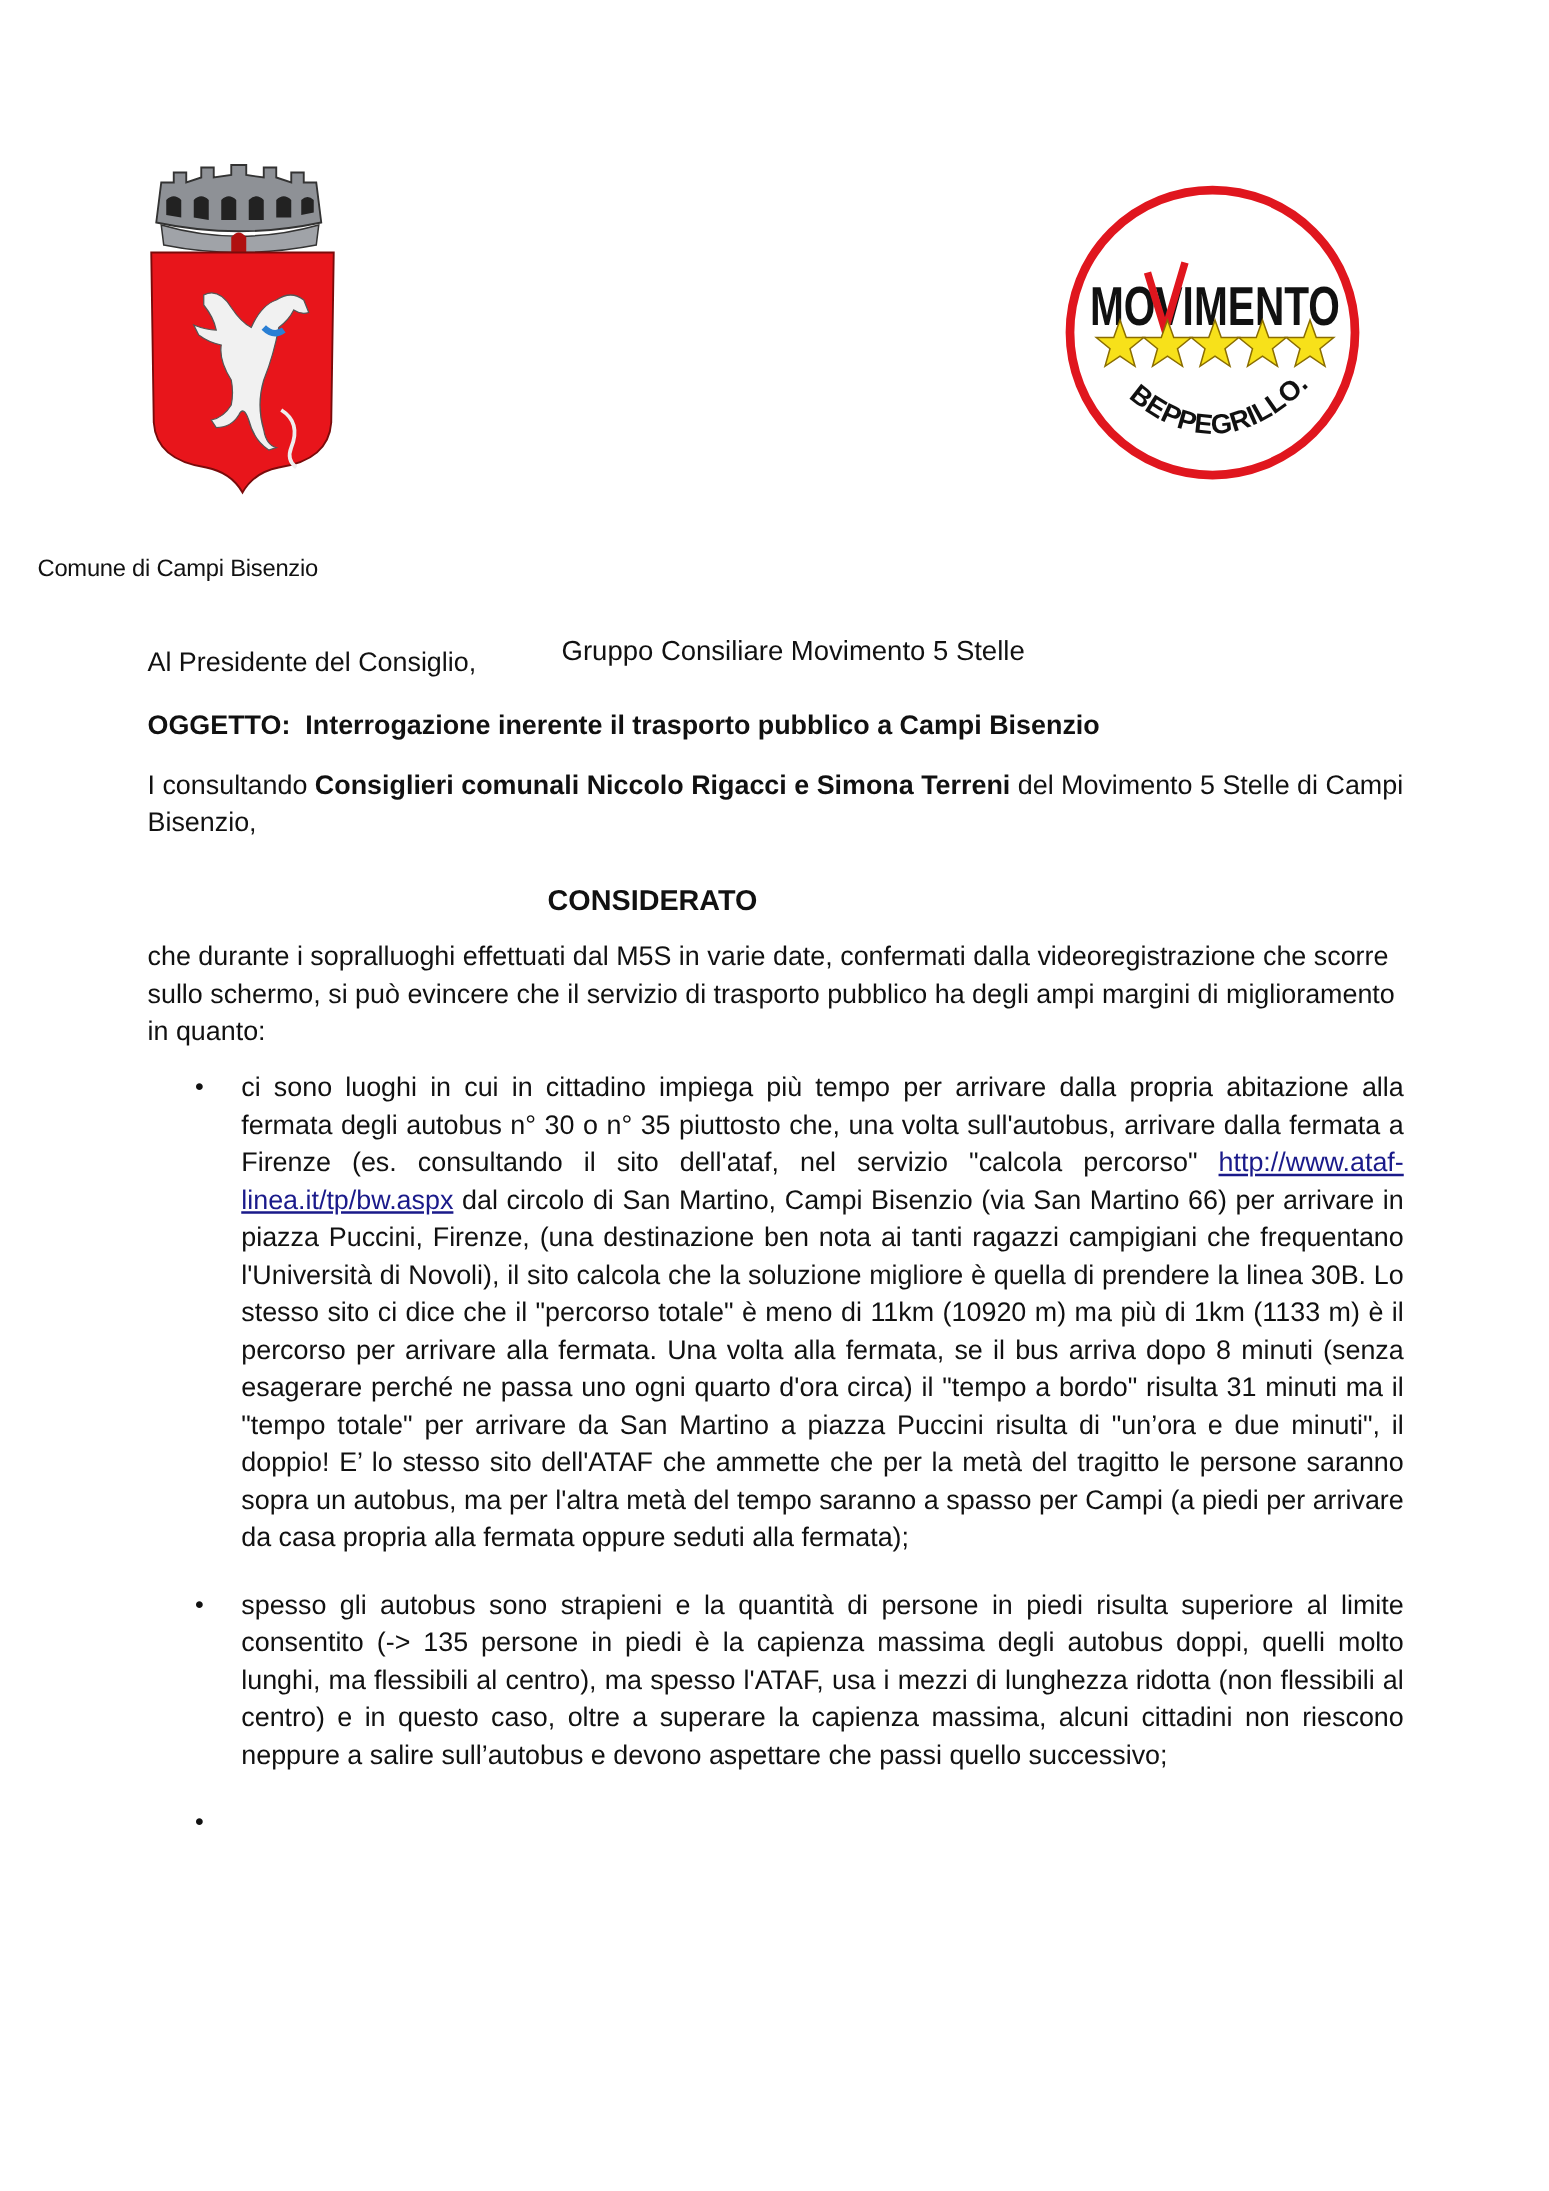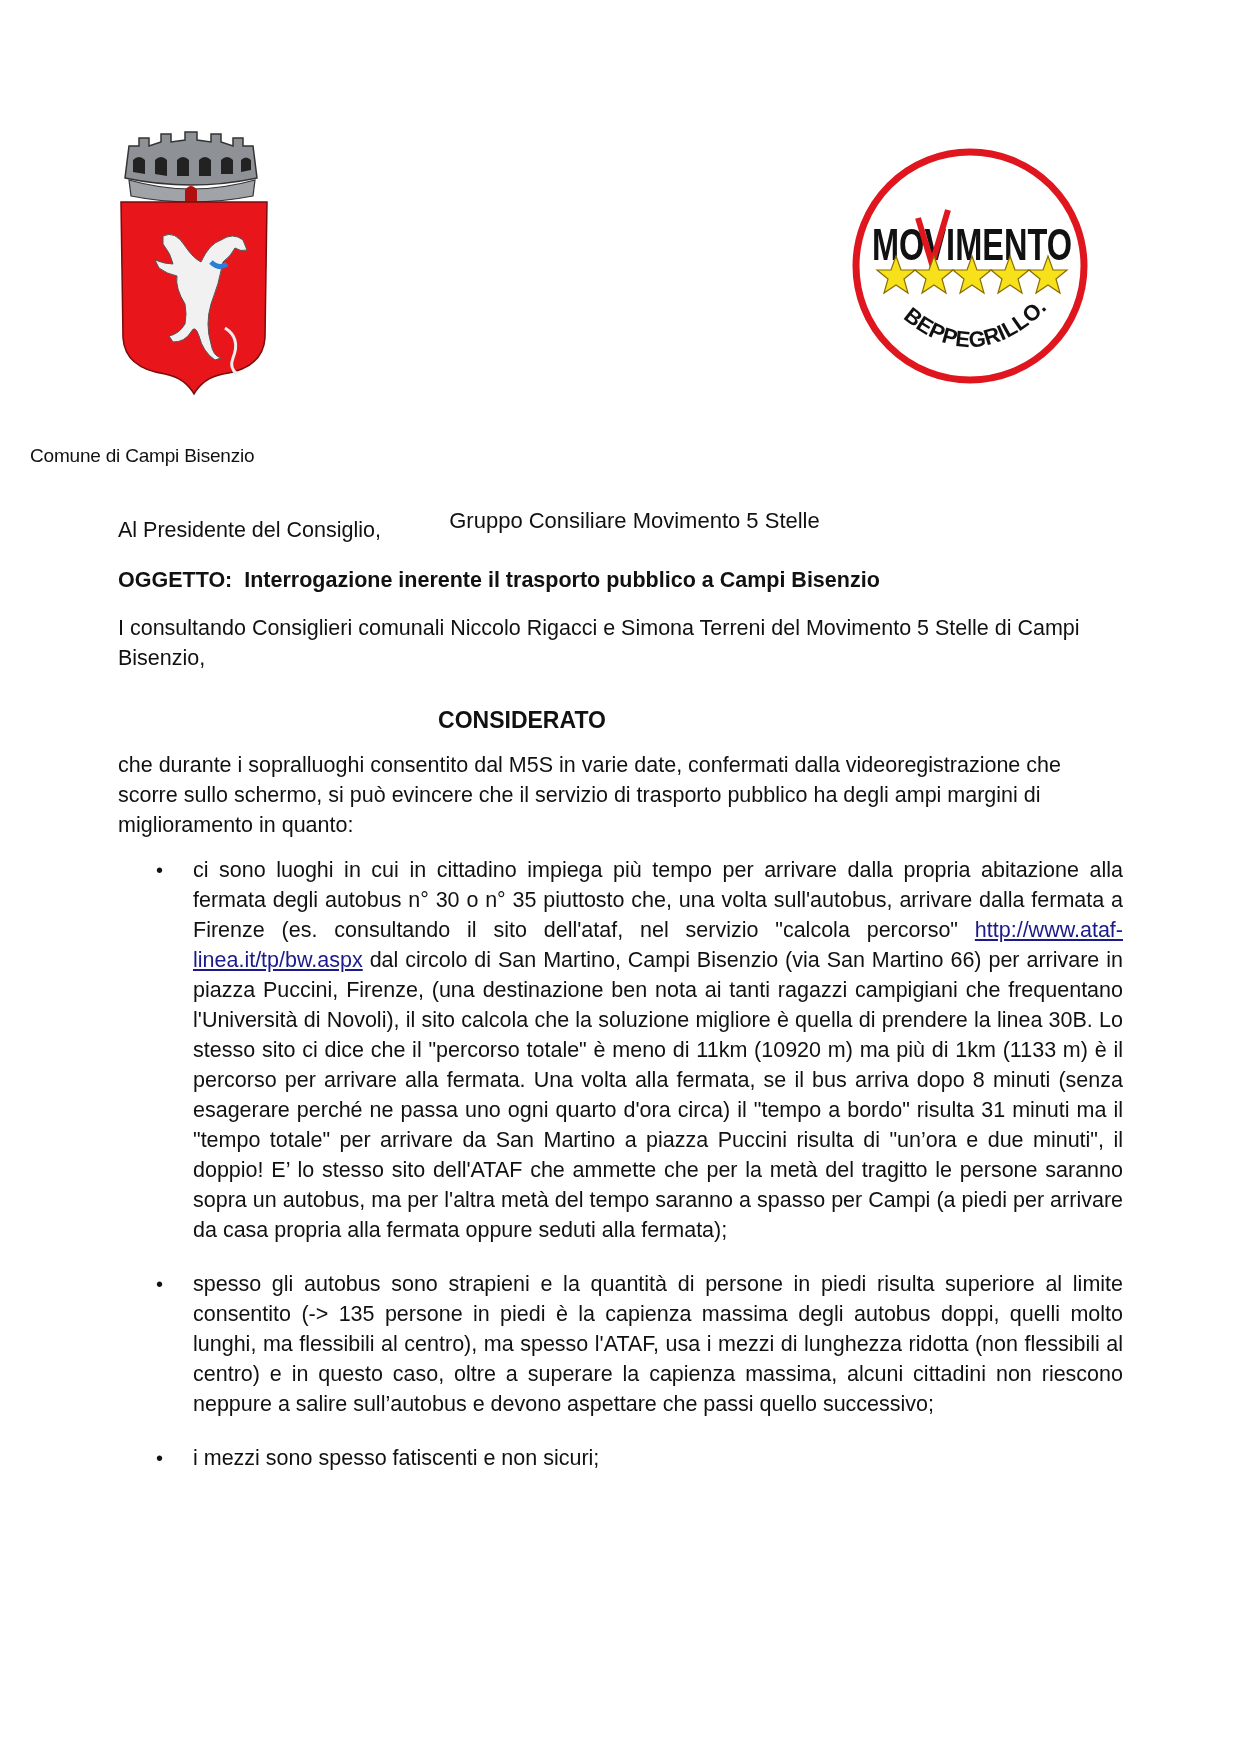--- a/index.html
+++ b/index.html
@@ -20,21 +20,21 @@
     }
     .header-line2 {
       position: absolute; left: 0; width: 1239px; top: 467px; text-align: center;
       font-size: 22px; padding-left: 30px; box-sizing: border-box; margin-top: 41px;
     }
     .text { position: absolute; left: 118px; font-size: 21.5px; line-height: 30px; }
     .addressee { top: 515px; }
     .oggetto { top: 565px; font-weight: bold; }
     .oggetto .oggetto-text { font-weight: bold; }
     .signers { top: 613px; width: 1005px; }
-    .signers b { font-weight: normal; }
+    .signers b { font-weight: bold; }
     .considerato {
       position: absolute; left: 0; width: 1044px; top: 707px; text-align: center;
       font-size: 23px; font-weight: bold; padding-left: 0px; box-sizing: border-box;
     }
     .intro { top: 750px; width: 1005px; }
 
     ul.bullets { position: absolute; left: 118px; top: 855px; width: 1005px; margin: 0; padding: 0; list-style: none; }
     ul.bullets li { position: relative; padding-left: 75px; font-size: 21.5px; line-height: 30px; text-align: justify; }
     ul.bullets li .bullet { position: absolute; left: 38px; top: 0; font-size: 20px; }
     ul.bullets li.b1 { margin-bottom: 24px; }
@@ -86,29 +86,28 @@
 
   <div class="text oggetto">
     <span>OGGETTO:</span>&nbsp;
     <span class="oggetto-text">Interrogazione inerente il trasporto pubblico a Campi Bisenzio</span>
   </div>
 
   <div class="text signers"><span>I consultando </span><b>Consiglieri comunali Niccolo Rigacci e Simona Terreni</b><span> del Movimento 5 Stelle di Campi Bisenzio,</span></div>
 
   <div class="considerato">CONSIDERATO</div>
 
-  <div class="text intro">che durante i sopralluoghi consentito dal M5S in varie date, confermati dalla videoregistrazione che scorre sullo schermo, si può evincere che il servizio di trasporto pubblico ha degli ampi margini di miglioramento in quanto:</div>
+  <div class="text intro">che durante i sopralluoghi effettuati dal M5S in varie date, confermati dalla videoregistrazione che scorre sullo schermo, si può evincere che il servizio di trasporto pubblico ha degli ampi margini di miglioramento in quanto:</div>
 
   <ul class="bullets">
     <li class="b1">
       <span class="bullet">•</span>
       <span>ci sono luoghi in cui in cittadino impiega più tempo per arrivare dalla propria abitazione alla fermata degli autobus n° 30 o n° 35 piuttosto che, una volta sull'autobus, arrivare dalla fermata a Firenze (es. consultando il sito dell'ataf, nel servizio "calcola percorso" </span><a class="link" href="#">http://www.ataf-linea.it/tp/bw.aspx</a><span> dal circolo di San Martino, Campi Bisenzio (via San Martino 66) per arrivare in piazza Puccini, Firenze, (una destinazione ben nota ai tanti ragazzi campigiani che frequentano l'Università di Novoli), il sito calcola che la soluzione migliore è quella di prendere la linea 30B. Lo stesso sito ci dice che il "percorso totale" è meno di 11km (10920 m) ma più di 1km (1133 m) è il percorso per arrivare alla fermata. Una volta alla fermata, se il bus arriva dopo 8 minuti (senza esagerare perché ne passa uno ogni quarto d'ora circa) il "tempo a bordo" risulta 31 minuti ma il "tempo totale" per arrivare da San Martino a piazza Puccini risulta di "un’ora e due minuti", il doppio! E’ lo stesso sito dell'ATAF che ammette che per la metà del tragitto le persone saranno sopra un autobus, ma per l'altra metà del tempo saranno a spasso per Campi (a piedi per arrivare da casa propria alla fermata oppure seduti alla fermata);</span>
     </li>
     <li class="b2">
       <span class="bullet">•</span>
       <span>spesso gli autobus sono strapieni e la quantità di persone in piedi risulta superiore al limite consentito (-&gt; 135 persone in piedi è la capienza massima degli autobus doppi, quelli molto lunghi, ma flessibili al centro), ma spesso l'ATAF, usa i mezzi di lunghezza ridotta (non flessibili al centro) e in questo caso, oltre a superare la capienza massima, alcuni cittadini non riescono neppure a salire sull’autobus e devono aspettare che passi quello successivo;</span>
     </li>
     <li class="b3">
       <span class="bullet">•</span>
-      <span>i mezzi sono spesso fatiscenti e non sicuri;</span>
     </li>
   </ul>
 </div>
 
 </body></html>

